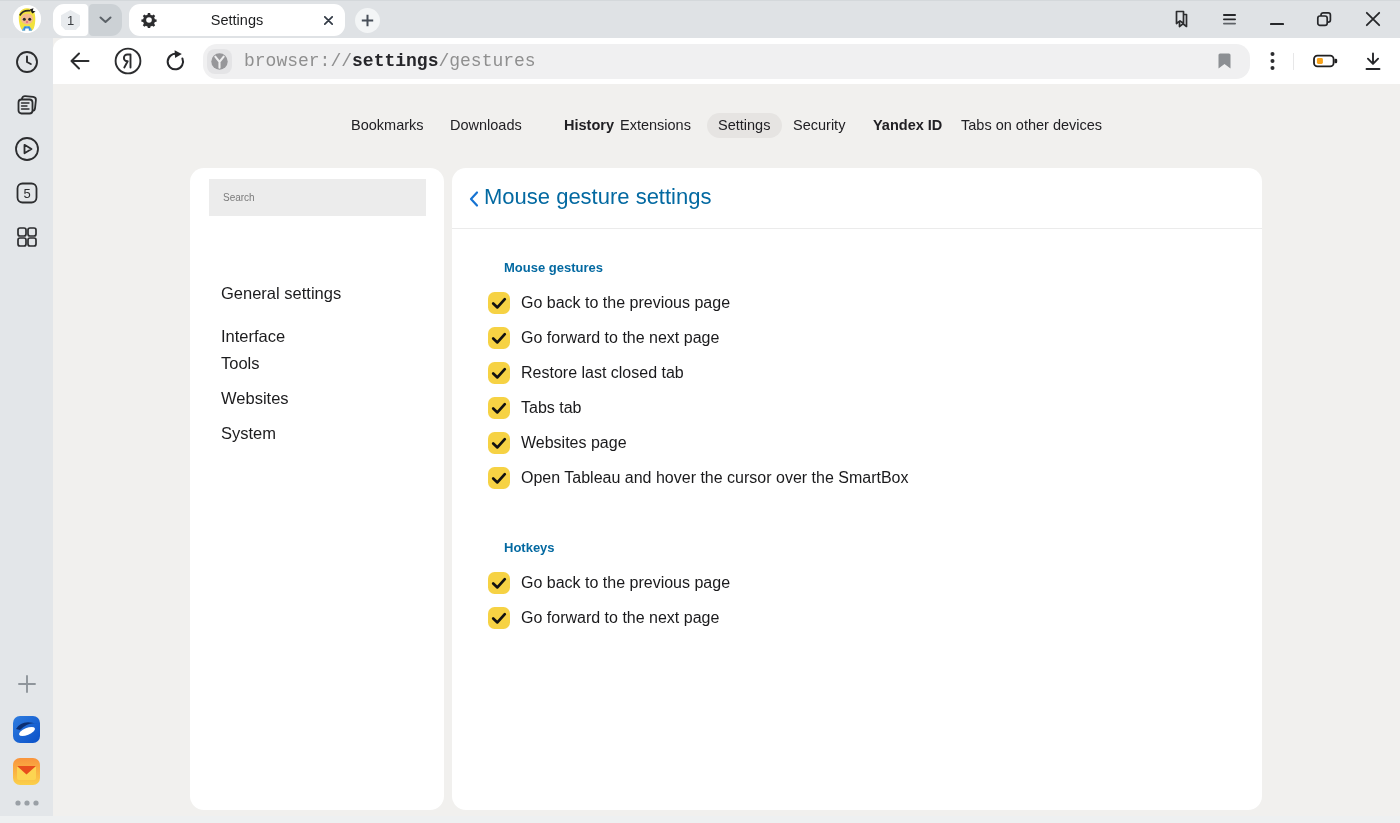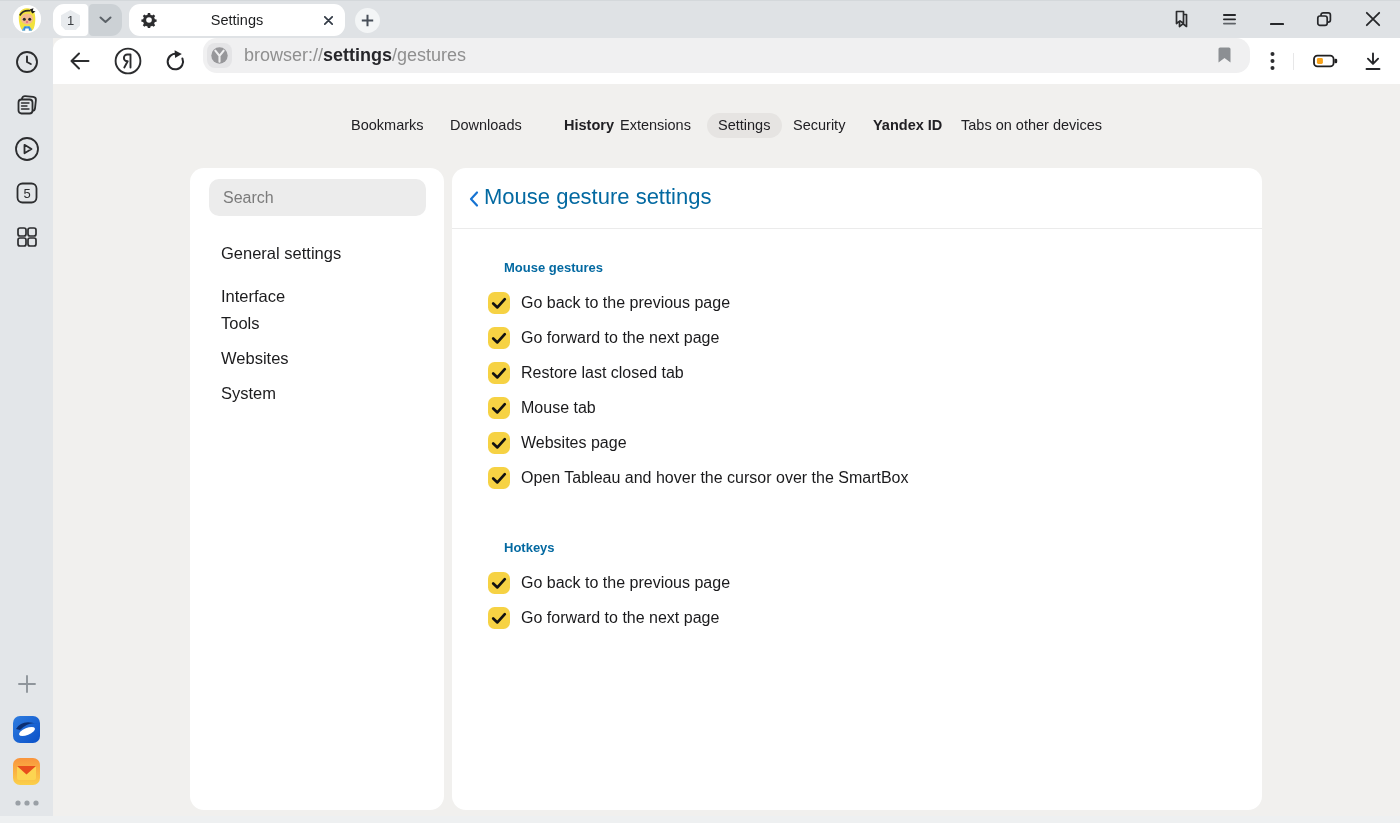--- a/index.html
+++ b/index.html
@@ -18,38 +18,38 @@
   #tab { position:absolute; left:129px; top:3.5px; width:216px; height:32px; background:#fff; border-radius:11px; }
   #tab .gear { position:absolute; left:12px; top:8.5px; }
   #tab .title { position:absolute; left:0; right:0; top:0; height:32px; text-align:center; line-height:32px; font-size:14.5px; color:#1c1d1f; }
   #tab .close { position:absolute; right:12px; top:12px; }
   #newtab { position:absolute; left:355px; top:7.5px; width:25px; height:25px; border-radius:50%; background:#f3f5f6; display:flex; align-items:center; justify-content:center; }
   .winbtn { position:absolute; top:0; width:34px; height:38px; display:flex; align-items:center; justify-content:center; }
 
   
   #toolbar { position:absolute; top:38px; left:53px; width:1347px; height:46px; background:#ffffff; border-top-left-radius:12px; }
   .tbicon { position:absolute; top:0; height:46px; display:flex; align-items:center; justify-content:center; }
-  #urlbar { position:absolute; left:150px; top:0; width:1047px; height:35px; background:#f0f0f1; border-radius:14px; }
+  #urlbar { position:absolute; left:150px; top:6px; width:1047px; height:35px; background:#f0f0f1; border-radius:14px;font-family:Liberation Mono, monospace; }
   #urlbadge { position:absolute; left:4px; top:5px; width:25px; height:25px; background:#e4e4e6; border-radius:8px; display:flex; align-items:center; justify-content:center; }
   #urltext { position:absolute; left:41px; top:0; height:35px; line-height:35px; font-size:18px; color:#8f8f8f; }
   #urltext b { color:#26262a; font-weight:bold; }
   #urlflag { position:absolute; right:19.5px; top:9px; }
 
   
   #rail { position:absolute; top:38px; left:0; width:53px; height:778px; background:#e3e6e9; }
   .railicon { position:absolute; left:0; width:53px; display:flex; align-items:center; justify-content:center; }
 
   #bottomstrip { position:absolute; left:0; top:816px; width:1400px; height:7px; background:#eef0f1; }
   .navitem { position:absolute; top:114px; height:23px; line-height:23px; font-size:14.5px; color:#212024; white-space:nowrap; }
   #navpill { position:absolute; left:707px; top:113px; width:75px; height:25px; background:#e6e4e2; border-radius:13px; }
 
   #leftcard { position:absolute; left:190px; top:168px; width:254px; height:642px; background:#fff; border-radius:14px; }
-  #search { position:absolute; left:19px; top:11px; width:217px; height:37px; background:#ececec; border-radius:10px;
-      line-height:37px; padding-left:14px; font-size:16px; color:#7b7b7b; }
-  .menuitem { position:absolute; left:31px; height:22px; line-height:22px; font-size:16.5px; color:#1c1c1e; }
+  #search { position:absolute; left:19px; top:11px; width:217px; height:37px; background:#ececec; border-radius:0;
+      line-height:37px; padding-left:14px; font-size:10px; color:#7b7b7b; }
+  .menuitem { position:absolute; left:31px; height:22px; line-height:22px; font-size:16.5px; color:#1c1c1e;margin-top:40px; }
 
   #rightcard { position:absolute; left:452px; top:168px; width:810px; height:642px; background:#fff; border-radius:14px; }
   #divider { position:absolute; left:0; top:60px; width:810px; height:1px; background:#ebebeb; }
   .heading { position:absolute; left:52px; height:22px; line-height:22px; font-size:13px; font-weight:bold; color:#0369a1; }
   .row { position:absolute; left:36px; height:22px; }
   .cb { position:absolute; left:0; top:0; width:22px; height:22px; background:#f6d244; border-radius:6.5px; }
   .cb svg { position:absolute; left:2px; top:2px; }
   .rowlabel { position:absolute; left:33px; top:0; height:22px; line-height:22px; font-size:16px; color:#1a1a1c; white-space:nowrap; }
 </style>
 </head>
@@ -310,21 +310,21 @@
         </svg>
       </div>
       <div class="rowlabel">Restore last closed tab</div>
     </div>
   <div class="row" style="top:229px;">
       <div class="cb">
         <svg width="18" height="18" viewBox="0 0 18 18">
           <path d="M3.2 9.4 L7.4 13.4 L14.8 5.2" fill="none" stroke="#111" stroke-width="2.7" stroke-linecap="round" stroke-linejoin="round"></path>
         </svg>
       </div>
-      <div class="rowlabel">Mouse tab</div>
+      <div class="rowlabel">Tabs tab</div>
     </div>
   <div class="row" style="top:264px;">
       <div class="cb">
         <svg width="18" height="18" viewBox="0 0 18 18">
           <path d="M3.2 9.4 L7.4 13.4 L14.8 5.2" fill="none" stroke="#111" stroke-width="2.7" stroke-linecap="round" stroke-linejoin="round"></path>
         </svg>
       </div>
       <div class="rowlabel">Websites page</div>
     </div>
   <div class="row" style="top:299px;">

